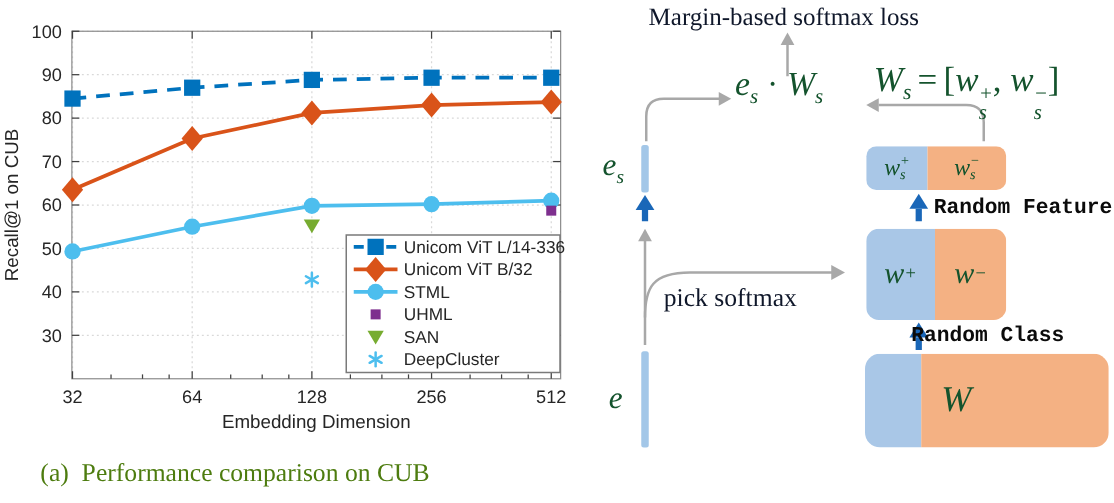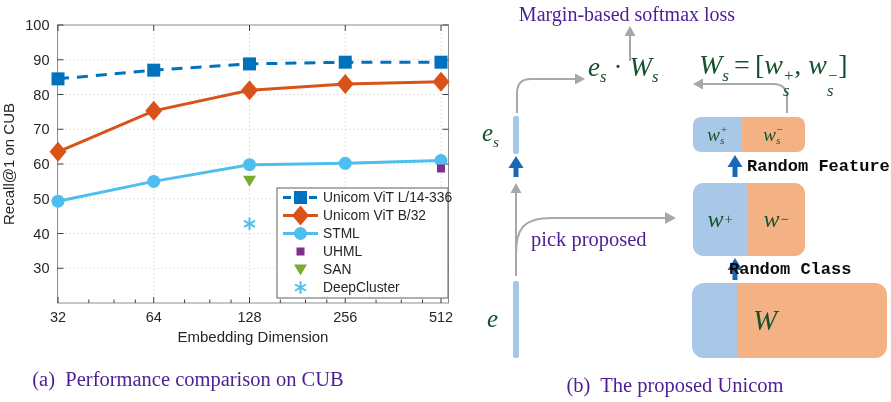--- a/index.html
+++ b/index.html
@@ -1,20 +1,20 @@
 <!DOCTYPE html>
 <html><head>
 <meta charset="utf-8">
 <style>
   html,body{margin:0;padding:0;background:#ffffff;}
   .stage{position:relative;width:891px;height:402px;background:#fff;overflow:hidden;
          font-family:"Liberation Sans",sans-serif;}
   .abs{position:absolute;}
-  .serif{font-family:"Liberation Serif",serif;color:#4c1d95;}
-  .caption{position:absolute;font-family:"Liberation Serif",serif;font-size:20.5px;color:#4c1d95;
+  .serif{font-family:"Liberation Serif",serif;color:#0f172a;}
+  .caption{position:absolute;font-family:"Liberation Serif",serif;font-size:20.5px;color:#4d7c0f;
            text-align:center;white-space:pre;}
   .math{font-family:"Liberation Serif",serif;font-style:italic;color:#14532d;white-space:nowrap;}
   .math sub,.ms{font-size:0.62em;font-style:italic;}
   .math sup{font-size:0.62em;font-style:italic;}
   .dot{font-style:normal;padding:0 7px;}
   .eq{font-style:normal;padding:0 5px;}
   .supsub{display:inline-flex;flex-direction:column;align-items:flex-start;
           font-size:0.60em;line-height:0.92;vertical-align:-0.40em;}
   .supsub span{font-style:italic;}
   .vbar{position:absolute;width:6px;border-radius:2px;background:var(--bar-blue);}
@@ -203,21 +203,21 @@
         <span>−</span>
         <span>s</span>
       </span><span style="font-style:normal;">]</span>
   </div>
 
   <div class="abs math" style="left:482px;top:119px;font-size:25px;">
     <span>e</span><sub>s</sub>
   </div>
   <div class="vbar" style="left:513px;top:116px;height:38px;"></div>
 
-  <div class="abs serif" style="left:531px;top:228px;font-size:20.5px;">pick proposed</div>
+  <div class="abs serif" style="left:531px;top:228px;font-size:20.5px;">pick softmax</div>
 
   <div class="abs math" style="left:487px;top:305px;font-size:25px;">
     <span>e</span>
   </div>
   <div class="vbar" style="left:513px;top:281px;height:77px;"></div>
 
   <div class="block" style="left:693px;top:117px;width:112px;height:35px;border-radius:8px;">
     <div class="cell blue math" style="width:49px;font-size:19px;">
       <span>w</span>
         <span class="supsub">
@@ -247,14 +247,13 @@
   </div>
   <div class="bold-label" style="left:729px;top:260px;">Random Class</div>
 
   <div class="block" style="left:692px;top:283px;width:195px;height:75px;border-radius:12px;">
     <div class="cell blue" style="width:45px;"></div>
     <div class="cell orange math" style="flex:1;font-size:29px;justify-content:flex-start;padding-left:16px;">
       <span>W</span>
     </div>
   </div>
 
-  <div class="caption" style="left:537px;top:374px;width:276px;">(b)  The proposed Unicom</div>
 </div>
 
 </body></html>

